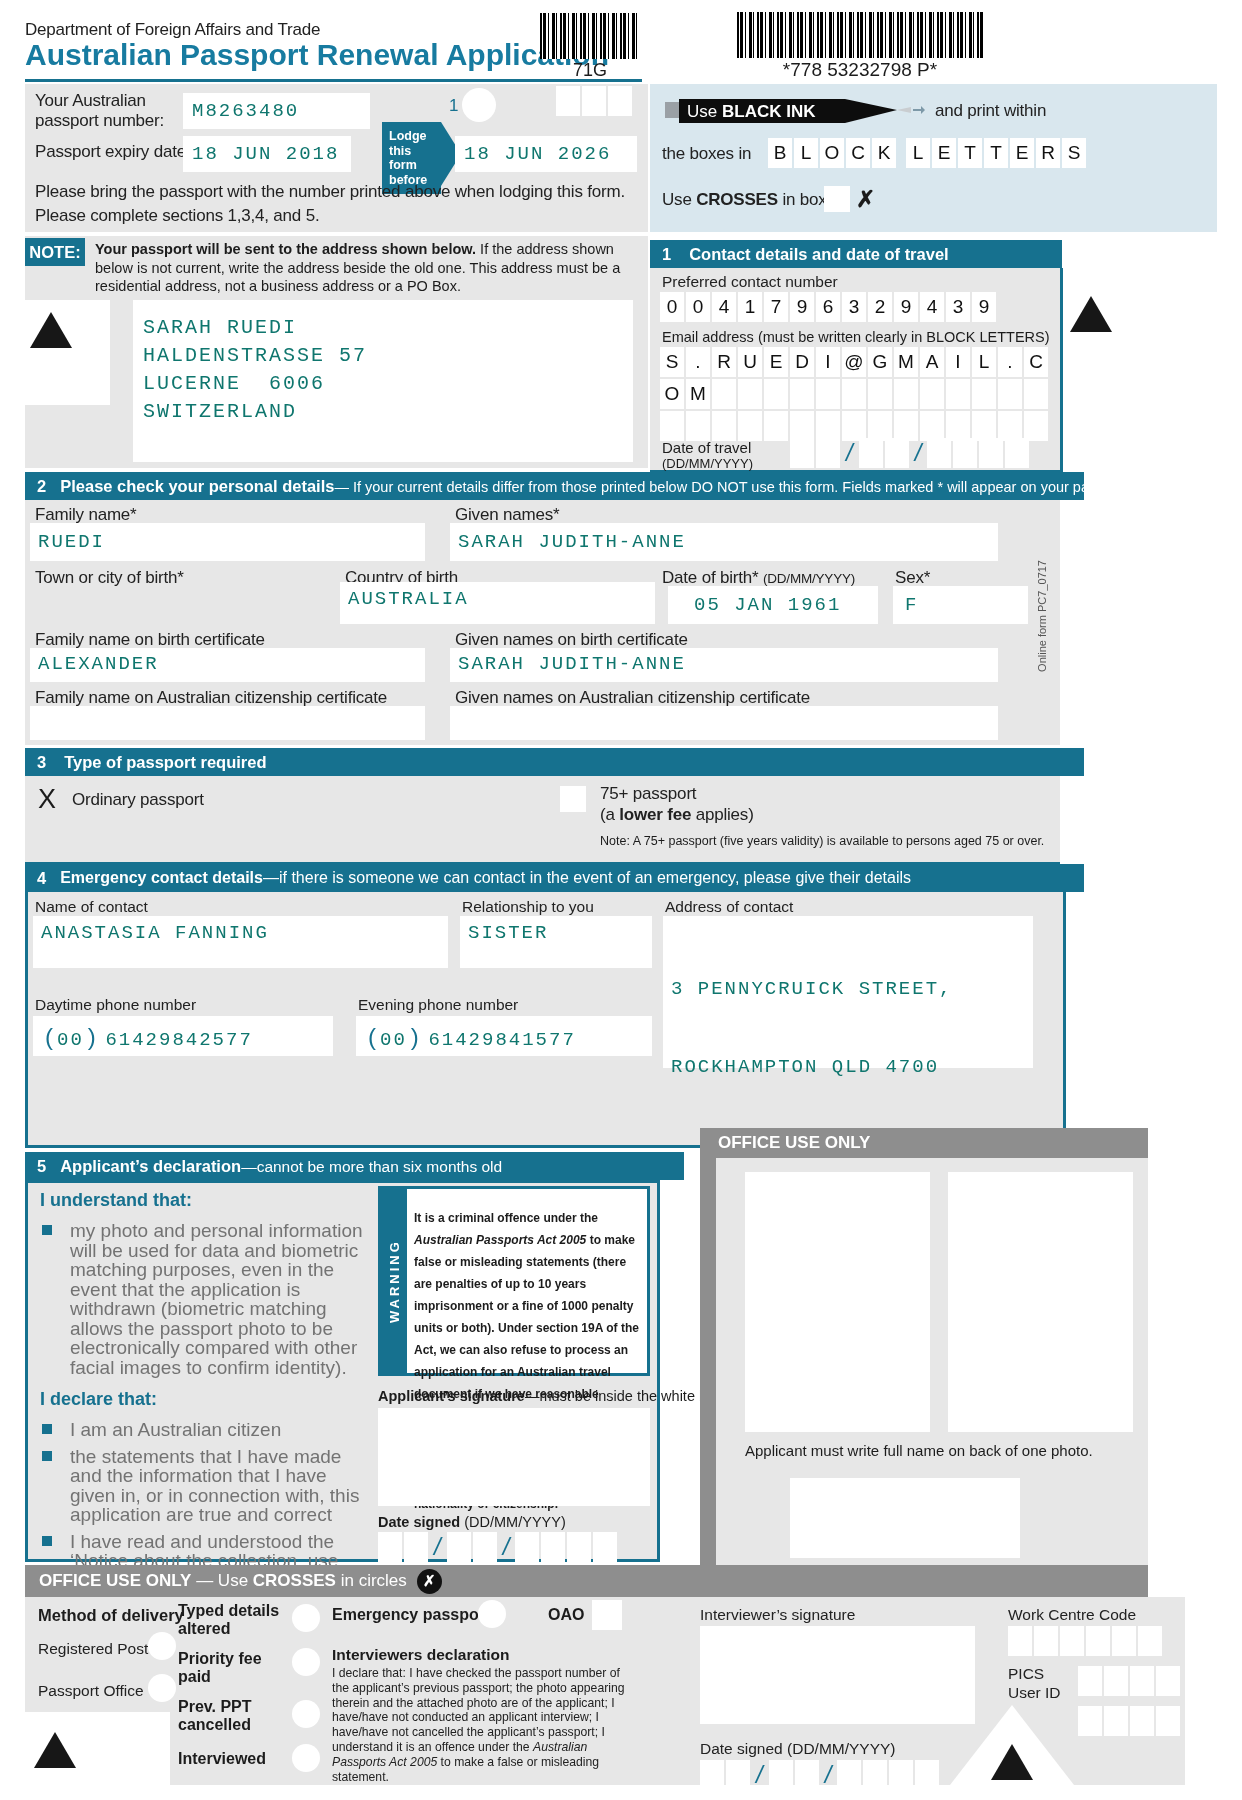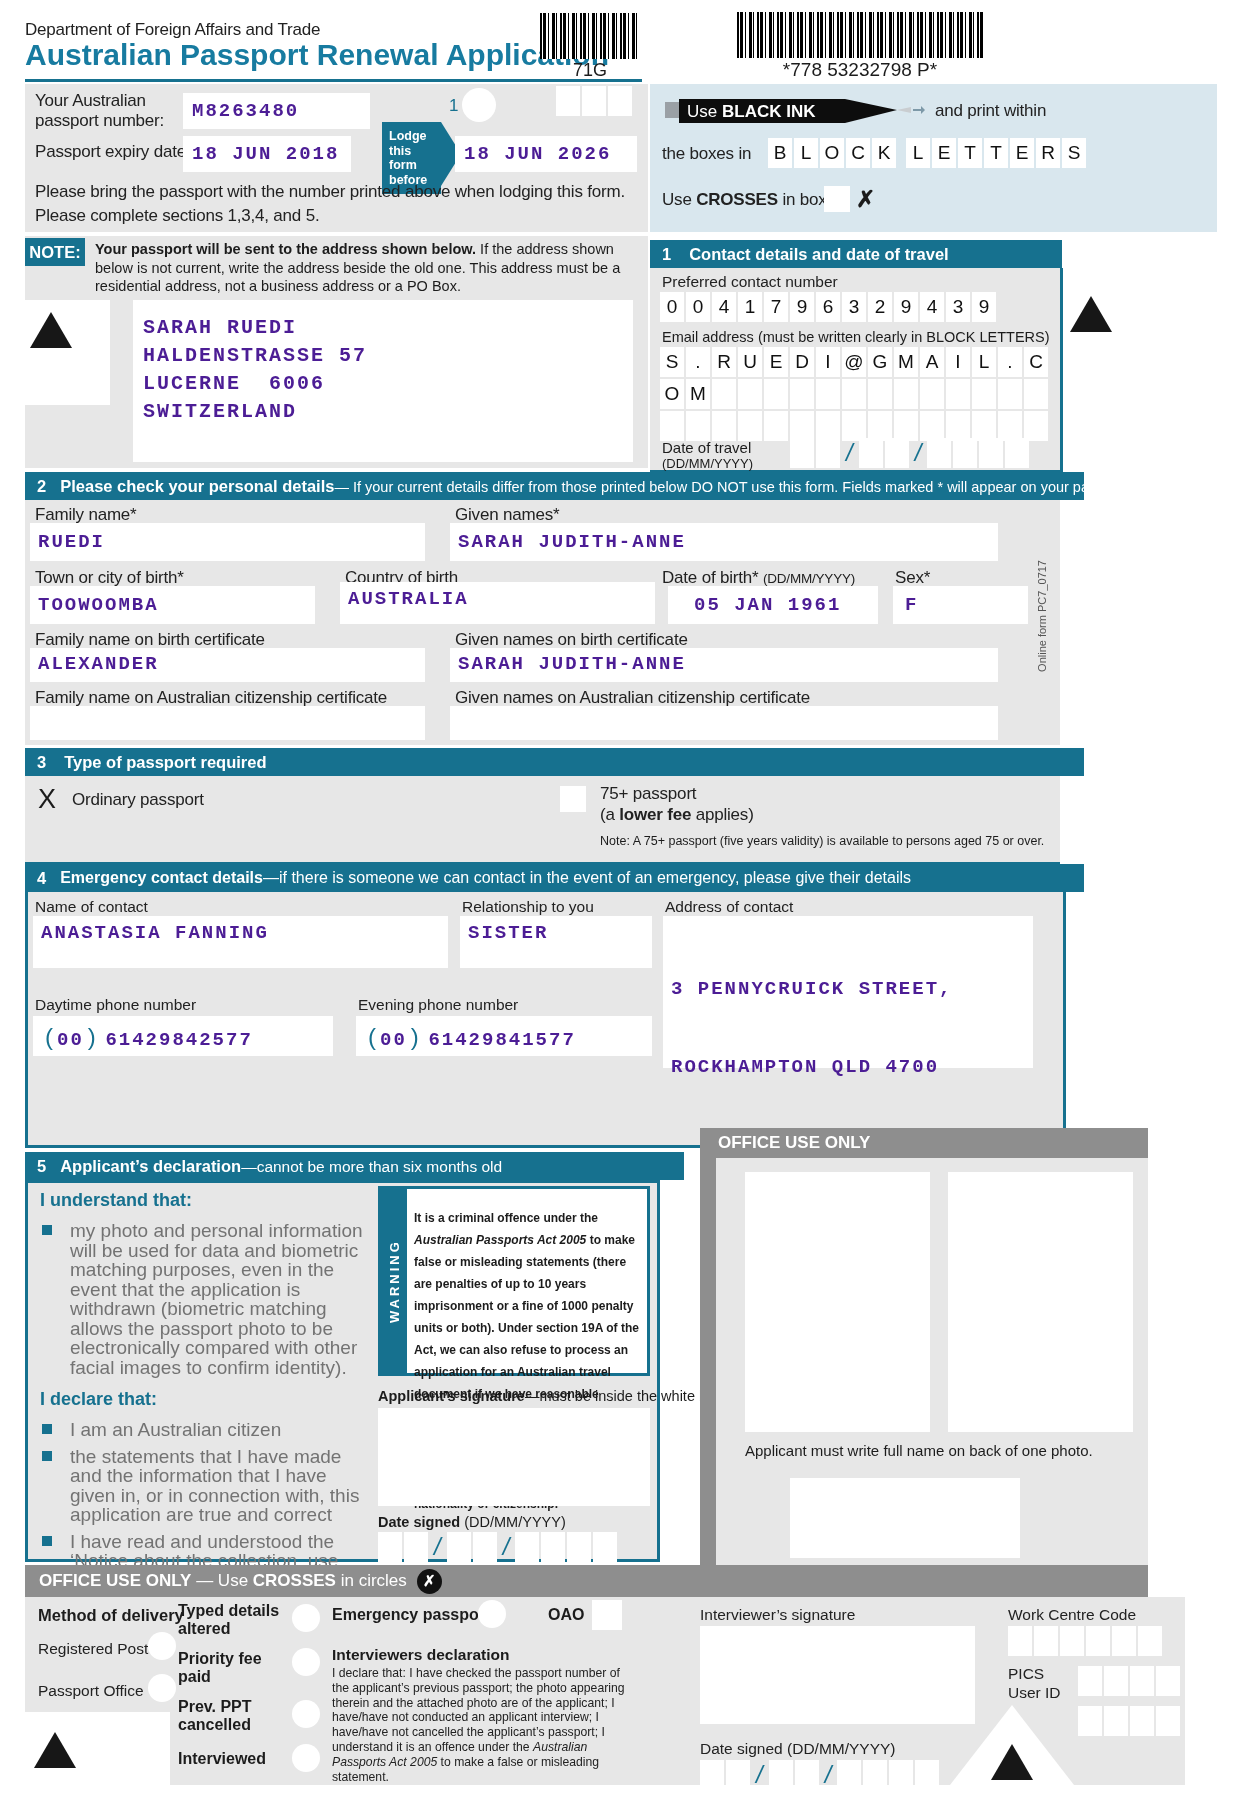--- a/index.html
+++ b/index.html
@@ -5,22 +5,22 @@
   html,body{margin:0;padding:0;background:#fff}
   #page{position:relative;width:1242px;height:1800px;background:#fff;
         font-family:"Liberation Sans",sans-serif;color:#1c1c1c;overflow:hidden}
   .abs{position:absolute}
   .lbl{font-size:17px;letter-spacing:-0.2px;color:#222}
   .sm{font-size:14.5px}
   .xs{font-size:12.5px}
   .b{font-weight:700}
   .i{font-style:italic}
   .teal{color:#16718f}
-  .mono{font-family:"Liberation Mono","DejaVu Sans Mono",monospace;font-weight:700;
-        font-size:19px;color:#4c1d95;letter-spacing:2px;white-space:pre}
+  .mono{font-family:"Liberation Mono","DejaVu Sans Mono",monospace;font-weight:400;
+        font-size:19px;color:#0f766e;letter-spacing:2px;white-space:pre}
   .wb{background:#fff}
   .panel{background:#e7e7e7}
   .bluepanel{background:#d9e7ee}
   .hdr{background:#16718f;color:#fff;display:flex;align-items:center;gap:18px;
        padding:0 12px;font-size:16.5px;white-space:nowrap;overflow:hidden}
   .hdr .num{font-weight:700}
   .boxrow{display:flex;gap:2px;align-items:center}
   .cbox{width:24px;height:30px;background:#fff;display:flex;align-items:center;
         justify-content:center;font-size:19px;color:#111;flex:0 0 auto}
   .slash{color:#16718f;font-size:24px;margin:0 4px;font-style:italic}
@@ -245,23 +245,20 @@
   <div class="abs lbl" style="left:35px;top:505px">Family name*</div>
   <div class="abs wb" style="left:30px;top:523px;width:395px;height:38px">
     <span class="mono" style="position:absolute;left:8px;top:8px">RUEDI</span>
   </div>
   <div class="abs lbl" style="left:455px;top:505px">Given names*</div>
   <div class="abs wb" style="left:450px;top:523px;width:548px;height:38px">
     <span class="mono" style="position:absolute;left:8px;top:8px">SARAH JUDITH-ANNE</span>
   </div>
 
   <div class="abs lbl" style="left:35px;top:568px">Town or city of birth*</div>
-  <div class="abs wb" style="left:30px;top:586px;width:285px;height:38px">
-    <span class="mono" style="position:absolute;left:8px;top:8px">TOOWOOMBA</span>
-  </div>
   <div class="abs lbl" style="left:345px;top:568px">Country of birth</div>
   <div class="abs wb" style="left:340px;top:582px;width:315px;height:42px">
     <span class="mono" style="position:absolute;left:8px;top:6px">AUSTRALIA</span>
   </div>
   <div class="abs lbl" style="left:662px;top:568px">
     <span>Date of birth*</span> <span style="font-size:13.5px">(DD/MM/YYYY)</span>
   </div>
   <div class="abs wb" style="left:668px;top:586px;width:210px;height:38px">
     <span class="mono" style="position:absolute;left:26px;top:8px">05 JAN 1961</span>
   </div>

